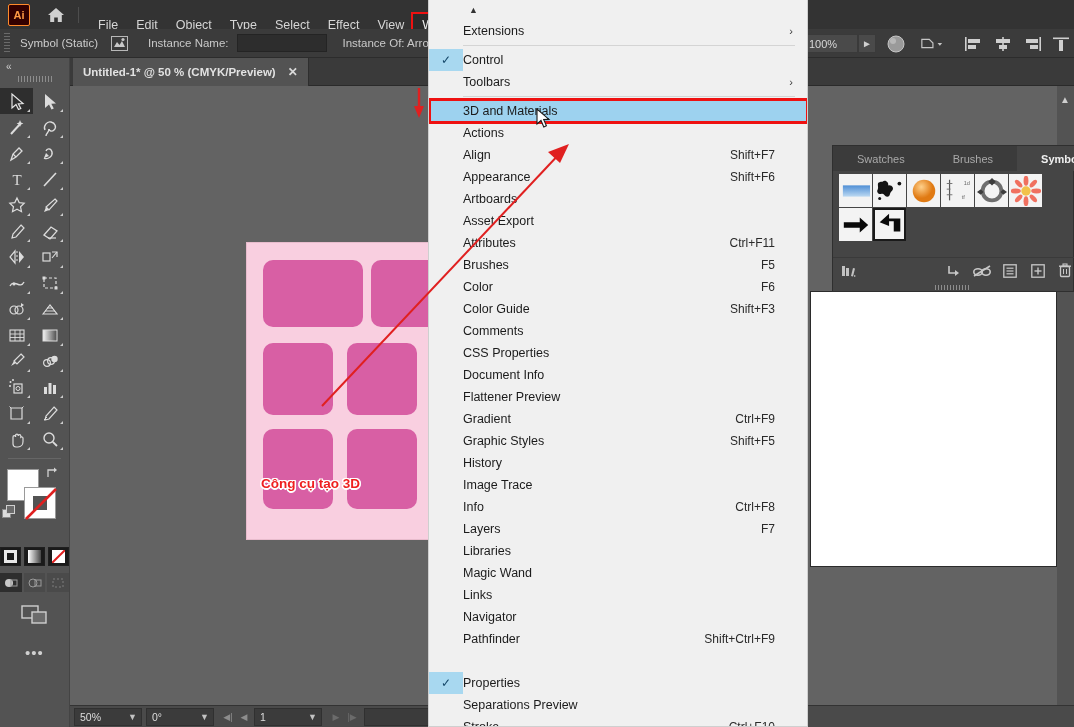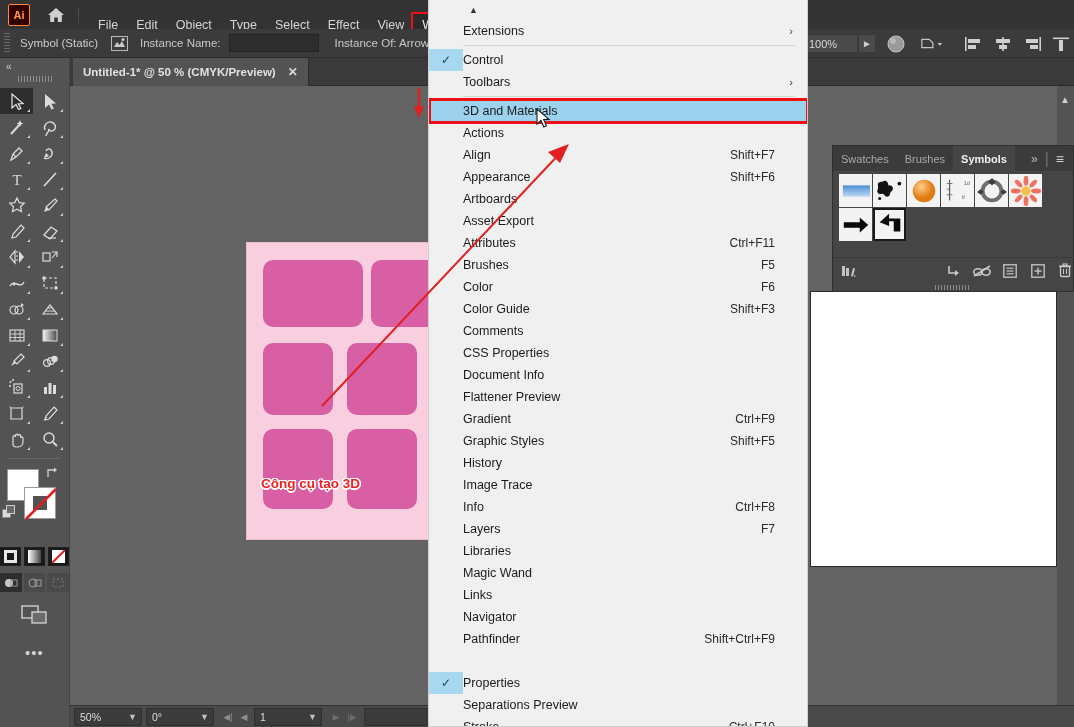--- a/index.html
+++ b/index.html
@@ -40,21 +40,21 @@
   
   #controlbar {
     position: absolute; left: 0; top: 29px; width: 1074px; height: 29px;
     background: #3b3b3b; border-bottom: 1px solid #2c2c2c;
     display: flex; align-items: center;
   }
   #cb-grip { width:6px;height:20px;margin-left:4px;
      background: repeating-linear-gradient(to bottom,#6a6a6a 0 1px,transparent 1px 3px); }
   #cb-symbol-type { color:#ccc; font-size:11.5px; margin-left:10px; }
   #cb-icon { margin-left:12px; width:20px;height:20px;display:flex;align-items:center;justify-content:center; }
-  .cb-label { color:#c9c9c9; font-size:11.5px; margin-left:10px; }
+  .cb-label { color:#c9c9c9; font-size:11.5px; margin-left:18px; }
   #cb-instance-name {
     margin-left:8px; width:90px; height:18px;
     background:#2d2d2d; border:1px solid #242424;
   }
   #cb-redline { position:absolute; left:436px; top:0; width:2px; height:29px; background:#e02020; }
   #cb-zoom {
     position:absolute; left:803px; top:5px; width:55px; height:19px;
     background:#4a4a4a; border:1px solid #3a3a3a; color:#d8d8d8;
     font-size:11px; display:flex; align-items:center; padding-left:5px;
   }
@@ -153,21 +153,21 @@
   .sb-nav { width:16px;height:18px;display:flex;align-items:center;justify-content:center;color:#8d8d8d;font-size:9px; }
   .sb-nav.dim { color:#6b6b6b; }
 
   
   #symbols-panel {
     position:absolute; left:832px; top:145px; width:242px; height:147px;
     background:#454545; border:1px solid #2f2f2f;
   }
   #sp-tabs { display:flex; height:25px; background:#3b3b3b; align-items:stretch; }
   .sp-tab {
-    padding:0 8px; display:flex;align-items:center;
+    padding:0 24px; display:flex;align-items:center;
     color:#a9a9a9; font-size:11px;text-align:center;
   }
   .sp-tab.active { background:#454545; color:#f0f0f0; font-weight:bold; }
   #sp-tabs-right { margin-left:auto; display:flex;align-items:center;gap:7px;padding-right:9px; }
   #sp-grid { display:flex; flex-wrap:wrap; padding:3px 0 0 6px; }
   .sym-cell {
     width:33px;height:33px;background:#f3f3f3;margin:0 1px 1px 0;
     display:flex;align-items:center;justify-content:center;overflow:hidden;
   }
   .sym-cell.selected { outline:2px solid #1a1a1a; outline-offset:-2px; }

